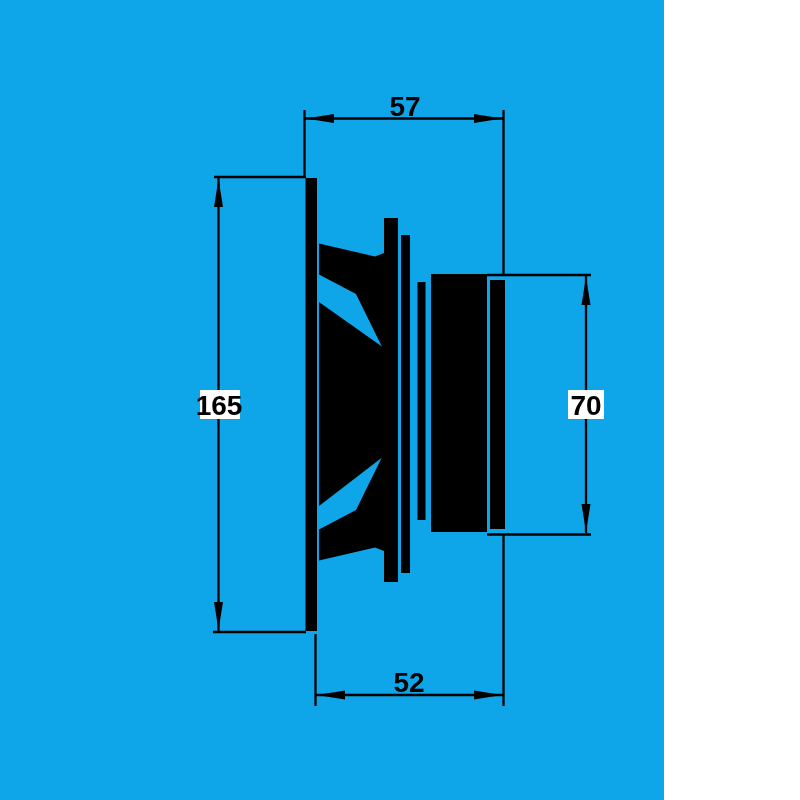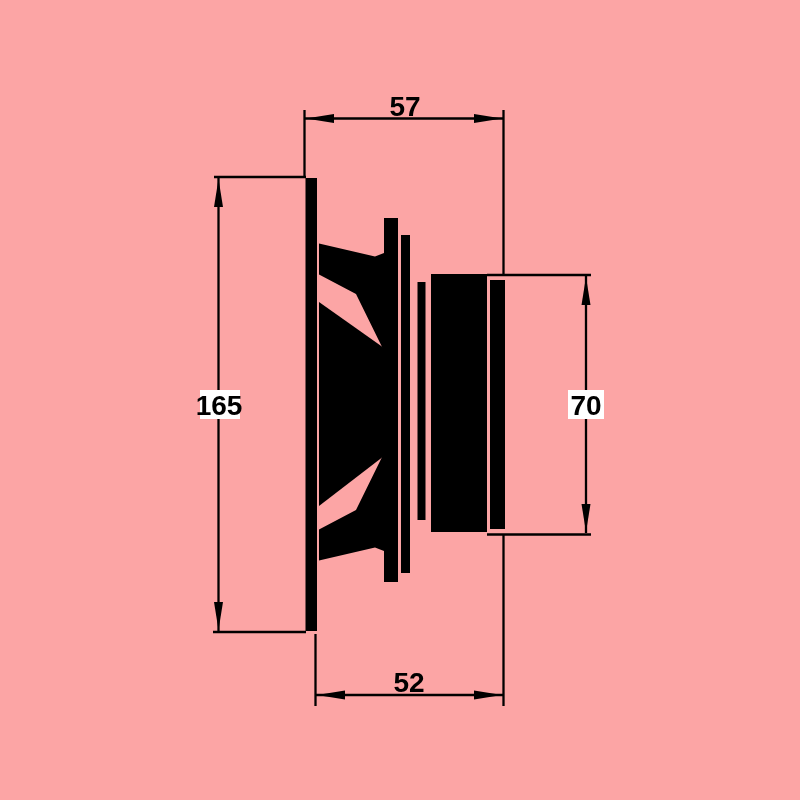--- a/index.html
+++ b/index.html
@@ -2,23 +2,23 @@
 <html><head>
 <meta charset="utf-8">
 <style>
   html, body {
     margin: 0;
     padding: 0;
     background: #ffffff;
   }
   .canvas {
     position: relative;
-    width: 800px;
+    width: 664px;
     height: 800px;
-    background: #fca5a5;
+    background: #0ea5e9;
     font-family: "Liberation Sans", sans-serif;
   }
   svg { display: block; }
   .ink-fill   { fill: #000000; stroke: none; }
   .ink-line   { stroke: #000000; stroke-width: 2.3; fill: none; }
   .dim-text {
     font-family: "Liberation Sans", sans-serif;
     font-size: 28px;
     font-weight: bold;
     fill: #000000;

